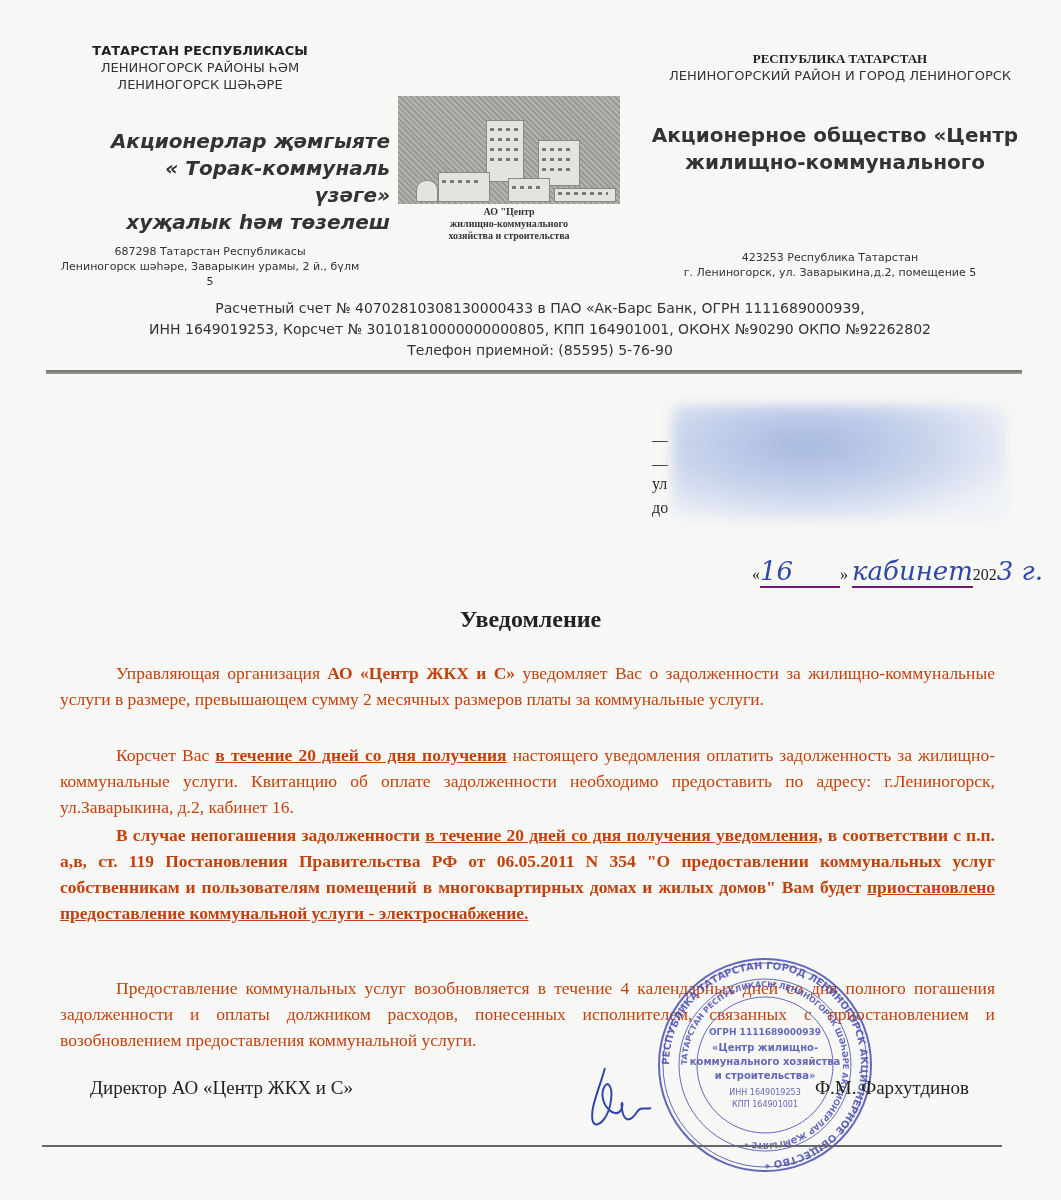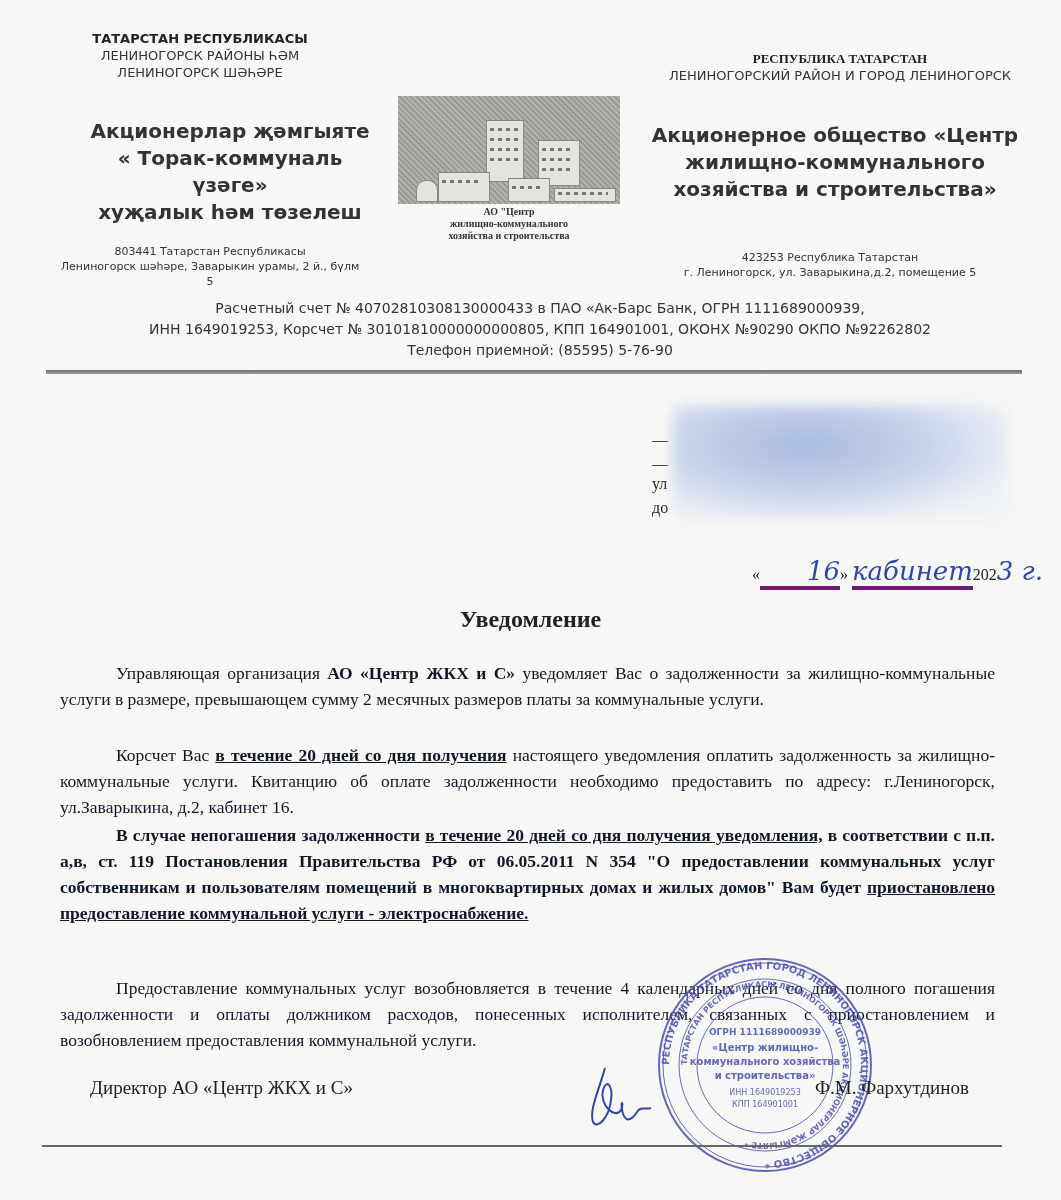--- a/index.html
+++ b/index.html
@@ -7,24 +7,24 @@
       width: 1061px; height: 1200px; overflow: hidden;
       background: #f7f7f5;
       position: relative;
       color: #222;
     }
     .sans { font-family: "DejaVu Sans", "Liberation Sans", sans-serif; }
     .serif { font-family: "Liberation Serif", "DejaVu Serif", serif; }
     .abs { position: absolute; }
 
     
-    .hdr-left { left: 40px; top: 30px; width: 320px; text-align: center; }
+    .hdr-left { left: 40px; top: 42px; width: 320px; text-align: center; }
     .hdr-left .rep { font-weight: bold; font-size: 13px; line-height: 17px; color:#222; }
     .hdr-left .sub { font-size: 13px; line-height: 17px; color:#333; }
-    .org-left { left: 70px; top: 118px; width: 320px; text-align: center; font-weight: bold; font-size: 20px; line-height: 27px; color:#333; }
+    .org-left { left: 70px; top: 128px; width: 320px; text-align: right; font-weight: bold; font-size: 20px; line-height: 27px; color:#333;font-style:italic; }
     .addr-left { left: 55px; top: 244px; width: 310px; text-align: center; font-size: 11px; line-height: 15px; color:#333; }
 
     
     .hdr-right { left: 640px; top: 50px; width: 400px; text-align: center; }
     .hdr-right .rep { font-weight: bold; font-size: 13px; line-height: 17px; font-family: Liberation Serif, serif; }
     .hdr-right .sub { font-size: 13px; line-height: 17px; color:#333; }
     .org-right { left: 640px; top: 122px; width: 390px; text-align: center; font-weight: bold; font-size: 20px; line-height: 27px; color:#333; }
     .addr-right { left: 660px; top: 250px; width: 340px; text-align: center; font-size: 11px; line-height: 15px; color:#333; }
 
     
@@ -39,25 +39,25 @@
     .req { left: 60px; top: 298px; width: 960px; text-align:center; font-size: 14px; line-height: 21px; color:#333; }
     .hrule-top { left: 46px; top: 370px; width: 976px; height: 4px; background: linear-gradient(#6f6f6b,#9b9b96); }
 
     
     .addressee { left: 652px; top: 428px; width: 360px; font-size: 16px; line-height: 24px; }
     .blur-box { left: 672px; top: 405px; width: 335px; height: 115px;
       background: radial-gradient(ellipse at 40% 35%, #9fb3dd 0%, #c6d2ec 45%, #eef1f7 80%);
       filter: blur(6px); opacity: .9; border-radius: 10px; }
     .date-line { left: 752px; top: 556px; font-size: 16px; color:#222; }
     .date-line .hw { font-family: "DejaVu Serif", serif; font-style: italic; color:#2f47a8; font-size: 26px; }
-    .date-line .ul { display:inline-block; border-bottom:4px solid #701a75; min-width: 80px; text-align:right; }
+    .date-line .ul { display:inline-block; border-bottom:2px solid #701a75; min-width: 80px; text-align:left; }
 
     
     .title { left: 0; top: 606px; width: 1061px; text-align:center; font-size: 24px; font-weight: bold; }
-    .para { position:absolute; left: 60px; width: 935px; font-size: 17.5px; line-height: 26px; text-align: justify; text-indent: 56px; color:#0f172a; }
+    .para { position:absolute; left: 60px; width: 935px; font-size: 17.5px; line-height: 26px; text-align: justify; text-indent: 56px; color:#c2410c; }
     .b { font-weight: bold; }
     .u { text-decoration: underline; }
 
     .footer-dir { left: 90px; top: 1077px; font-size: 19px; }
     .footer-name { left: 815px; top: 1077px; font-size: 19px; }
     .hrule-bot { left: 42px; top: 1145px; width: 960px; height: 2px; background:#666; }
 
     .stamp { left: 655px; top: 955px; width: 220px; height: 220px; }
     .signature { left: 575px; top: 1060px; width: 80px; height: 70px; }
   </style>
@@ -69,21 +69,21 @@
   <div class="sub">ЛЕНИНОГОРСК  РАЙОНЫ ҺӘМ</div>
   <div class="sub">ЛЕНИНОГОРСК ШӘҺӘРЕ</div>
 </div>
 <div class="abs org-left sans">
   <div>Акционерлар җәмгыяте</div>
   <div>« Торак-коммуналь</div>
   <div>үзәге»</div>
   <div>хуҗалык һәм төзелеш</div>
 </div>
 <div class="abs addr-left sans">
-  <div>803441 Татарстан Республикасы</div>
+  <div>687298 Татарстан Республикасы</div>
   <div>Лениногорск  шәһәре, Заварыкин урамы, 2 й., бүлм</div>
   <div>5</div>
 </div>
 
 <div class="abs logo">
   <div class="bld" style="left:88px;top:24px;width:36px;height:60px;"></div>
   <div class="win" style="left:92px;top:32px;width:28px;"></div>
   <div class="win" style="left:92px;top:42px;width:28px;"></div>
   <div class="win" style="left:92px;top:52px;width:28px;"></div>
   <div class="win" style="left:92px;top:62px;width:28px;"></div>
@@ -105,21 +105,20 @@
   <div>хозяйства и строительства</div>
 </div>
 
 <div class="abs hdr-right sans">
   <div class="rep">РЕСПУБЛИКА ТАТАРСТАН</div>
   <div class="sub">ЛЕНИНОГОРСКИЙ РАЙОН И ГОРОД ЛЕНИНОГОРСК</div>
 </div>
 <div class="abs org-right sans">
   <div>Акционерное общество «Центр</div>
   <div>жилищно-коммунального</div>
-  <div>хозяйства и строительства»</div>
 </div>
 <div class="abs addr-right sans">
   <div>423253 Республика Татарстан</div>
   <div>г. Лениногорск, ул. Заварыкина,д.2, помещение 5</div>
 </div>
 
 <div class="abs req sans">
   <div>Расчетный счет № 40702810308130000433 в ПАО «Ак-Барс Банк, ОГРН 1111689000939,</div>
   <div>ИНН 1649019253, Корсчет № 30101810000000000805, КПП 164901001, ОКОНХ №90290 ОКПО №92262802</div>
   <div>Телефон приемной: (85595) 5-76-90</div>

